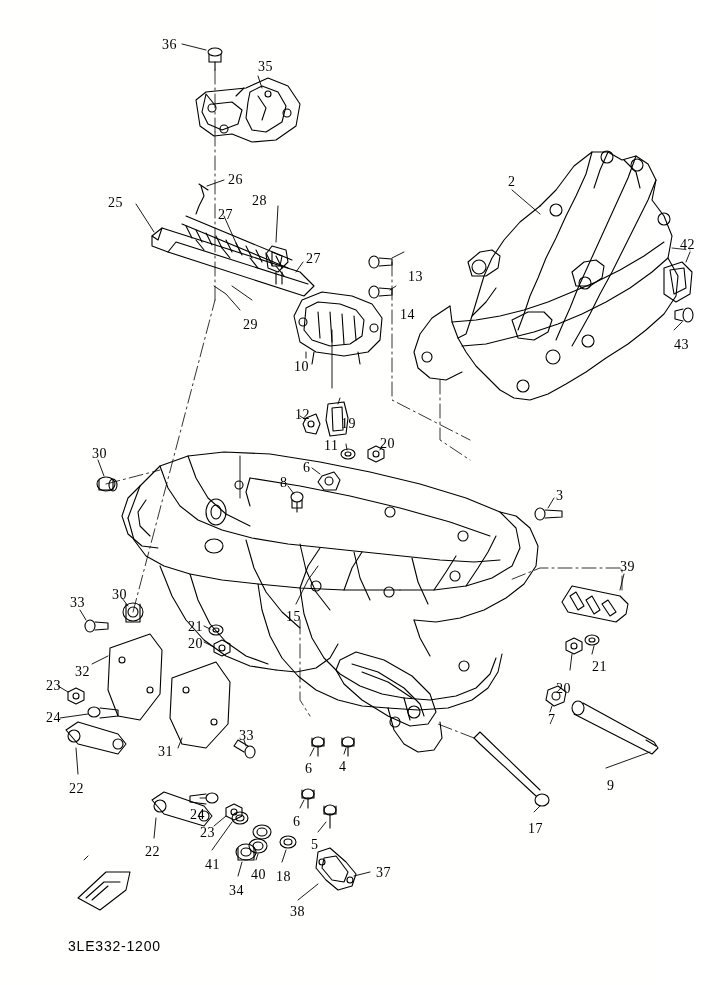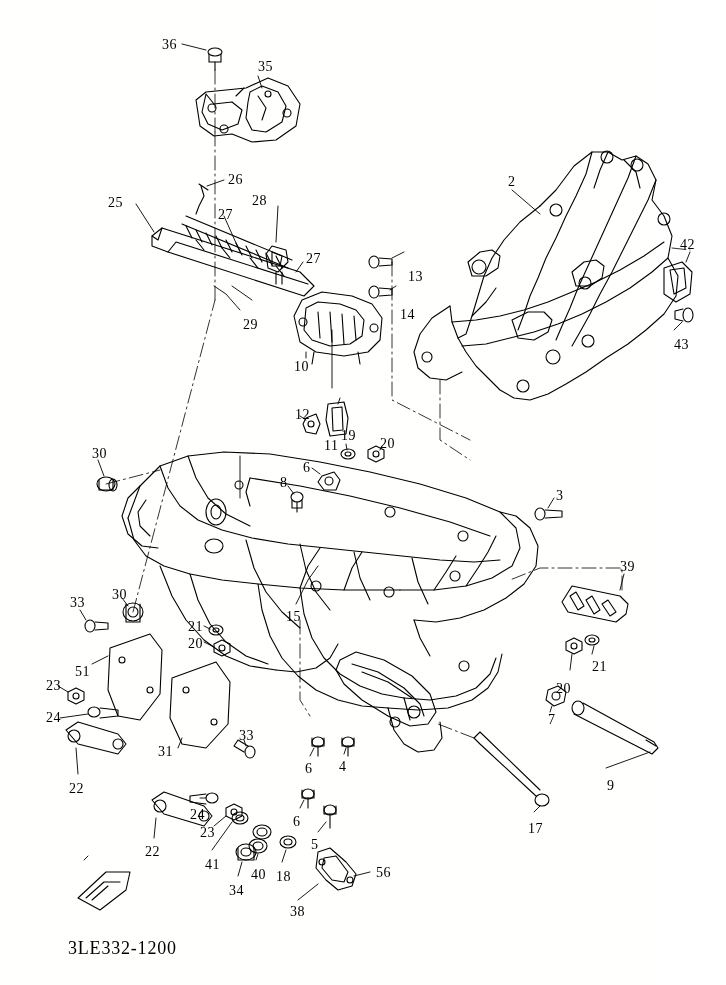--- a/index.html
+++ b/index.html
@@ -34,22 +34,22 @@
     line-height: 14px;
     letter-spacing: 0.5px;
     color: #000;
     white-space: nowrap;
     user-select: none;
   }
   .code {
     position: absolute;
     left: 68px;
     top: 938px;
-    font-family: Liberation Serif, serif;
-    font-size: 18px;
+    font-family: Liberation Sans, sans-serif;
+    font-size: 14px;
     letter-spacing: 0.8px;
     color: #000;
     text-align: right;
   }
 </style>
 </head>
 <body>
 
 <div id="sheet">
 
@@ -489,52 +489,52 @@
   <div class="lbl" style="left:252px; top:194px;">28</div>
   <div class="lbl" style="left:680px; top:238px;">42</div>
   <div class="lbl" style="left:408px; top:236px;margin-top:34px;">13</div>
   <div class="lbl" style="left:306px; top:252px;">27</div>
   <div class="lbl" style="left:400px; top:280px;margin-top:28px;">14</div>
   <div class="lbl" style="left:674px; top:338px;">43</div>
   <div class="lbl" style="left:243px; top:318px;">29</div>
   <div class="lbl" style="left:294px; top:360px;">10</div>
   <div class="lbl" style="left:324px; top:392px;margin-top:47px;">11</div>
   <div class="lbl" style="left:295px; top:408px;">12</div>
-  <div class="lbl" style="left:341px; top:429px;text-align:right;">19</div>
+  <div class="lbl" style="left:341px; top:417px;text-align:right;">19</div>
   <div class="lbl" style="left:380px; top:437px;">20</div>
   <div class="lbl" style="left:92px; top:447px;">30</div>
   <div class="lbl" style="left:303px; top:461px;">6</div>
   <div class="lbl" style="left:280px; top:476px;">8</div>
   <div class="lbl" style="left:556px; top:489px;">3</div>
   <div class="lbl" style="left:620px; top:560px;">39</div>
   <div class="lbl" style="left:286px; top:610px;text-align:right;">15</div>
   <div class="lbl" style="left:70px; top:596px;">33</div>
   <div class="lbl" style="left:112px; top:588px;">30</div>
   <div class="lbl" style="left:188px; top:620px;">21</div>
   <div class="lbl" style="left:188px; top:637px;">20</div>
-  <div class="lbl" style="left:75px; top:665px;">51</div>
+  <div class="lbl" style="left:75px; top:665px;">32</div>
   <div class="lbl" style="left:46px; top:679px;">23</div>
   <div class="lbl" style="left:592px; top:660px;">21</div>
   <div class="lbl" style="left:556px; top:682px;">20</div>
   <div class="lbl" style="left:46px; top:711px;">24</div>
   <div class="lbl" style="left:548px; top:713px;">7</div>
   <div class="lbl" style="left:239px; top:729px;">33</div>
   <div class="lbl" style="left:158px; top:745px;">31</div>
   <div class="lbl" style="left:305px; top:762px;">6</div>
   <div class="lbl" style="left:339px; top:760px;">4</div>
   <div class="lbl" style="left:69px; top:782px;">22</div>
   <div class="lbl" style="left:607px; top:779px;">9</div>
   <div class="lbl" style="left:293px; top:815px;">6</div>
   <div class="lbl" style="left:528px; top:822px;">17</div>
   <div class="lbl" style="left:190px; top:808px;">24</div>
   <div class="lbl" style="left:200px; top:826px;">23</div>
   <div class="lbl" style="left:311px; top:838px;">5</div>
   <div class="lbl" style="left:145px; top:845px;">22</div>
   <div class="lbl" style="left:205px; top:858px;">41</div>
   <div class="lbl" style="left:251px; top:868px;">40</div>
   <div class="lbl" style="left:276px; top:870px;">18</div>
-  <div class="lbl" style="left:376px; top:866px;">56</div>
+  <div class="lbl" style="left:376px; top:866px;">37</div>
   <div class="lbl" style="left:229px; top:884px;">34</div>
   <div class="lbl" style="left:290px; top:905px;">38</div>
 
   <div class="code">3LE332-1200</div>
 
 </div>
 
 </body></html>

